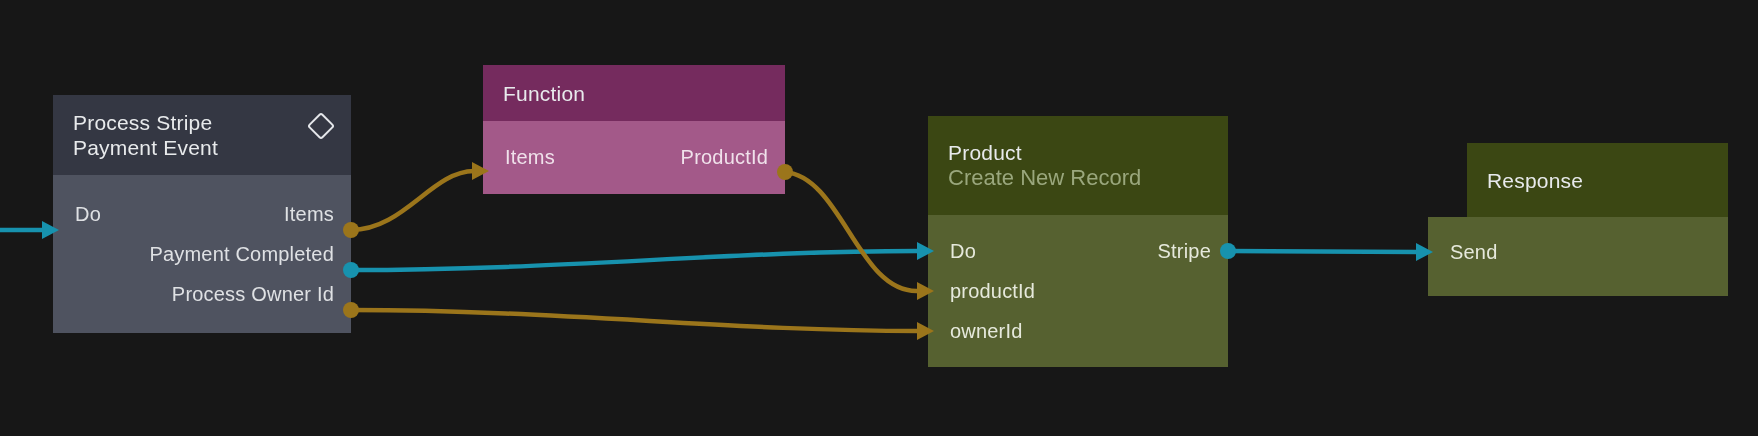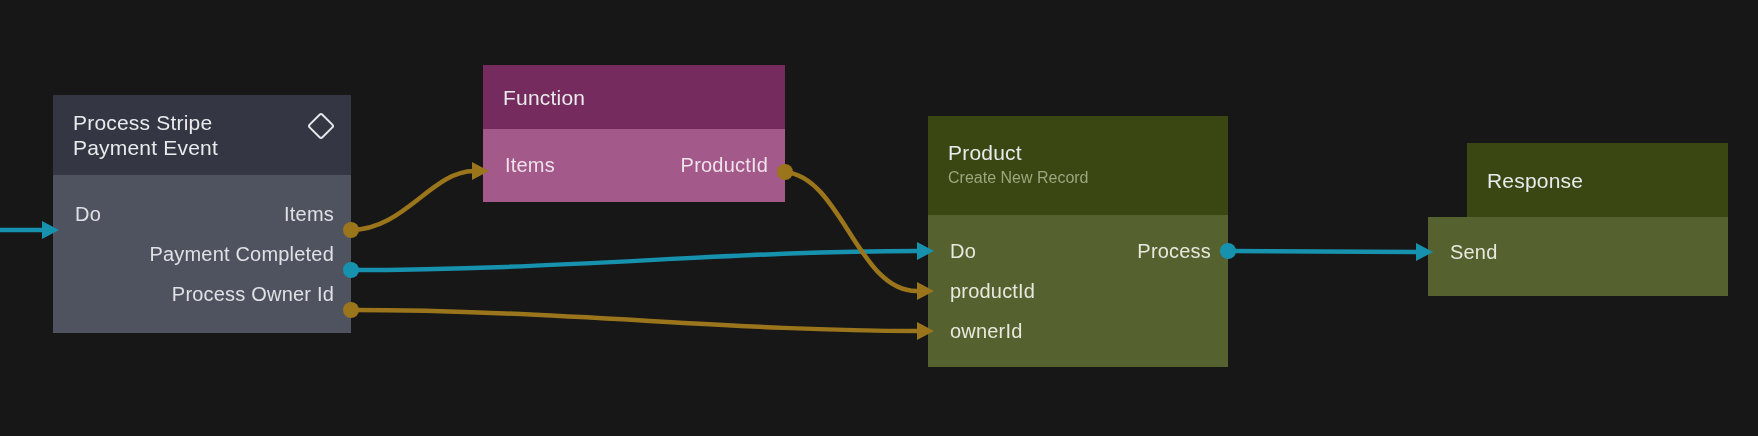--- a/index.html
+++ b/index.html
@@ -33,21 +33,21 @@
     justify-content: center;
     padding: 0 20px;
   }
   .node-title {
     font-size: 21px;
     line-height: 25px;
     color: #e8eaec;
     letter-spacing: 0.2px;
   }
   .node-subtitle {
-    font-size: 16px;
+    font-size: 22px;
     line-height: 26px;
     color: #9aa77d;
   }
   .node-body {
     position: relative;
   }
   .port-row {
     height: 40px;
     display: flex;
     align-items: center;
@@ -105,40 +105,40 @@
       <div class="port-row">
         <span class="port-label right">Payment Completed</span>
       </div>
       <div class="port-row">
         <span class="port-label right">Process Owner Id</span>
       </div>
     </div>
   </div>
 
   <div class="node theme-magenta" style="left:483px; top:65px; width:302px;">
-    <div class="node-header" style="height:64px;">
+    <div class="node-header" style="height:56px;">
       <div class="node-title">Function</div>
     </div>
     <div class="node-body" style="height:73px; padding-top:16px;">
       <div class="port-row">
         <span class="port-label left">Items</span>
         <span class="port-label right">ProductId</span>
       </div>
     </div>
   </div>
 
   <div class="node theme-olive" style="left:928px; top:116px; width:300px;">
     <div class="node-header" style="height:99px;justify-content:center;">
       <div class="node-title">Product</div>
       <div class="node-subtitle">Create New Record</div>
     </div>
     <div class="node-body" style="height:152px; padding-top:16px;">
       <div class="port-row">
         <span class="port-label left">Do</span>
-        <span class="port-label right">Process</span>
+        <span class="port-label right">Stripe</span>
       </div>
       <div class="port-row">
         <span class="port-label left">productId</span>
       </div>
       <div class="port-row">
         <span class="port-label left">ownerId</span>
       </div>
     </div>
   </div>
 

